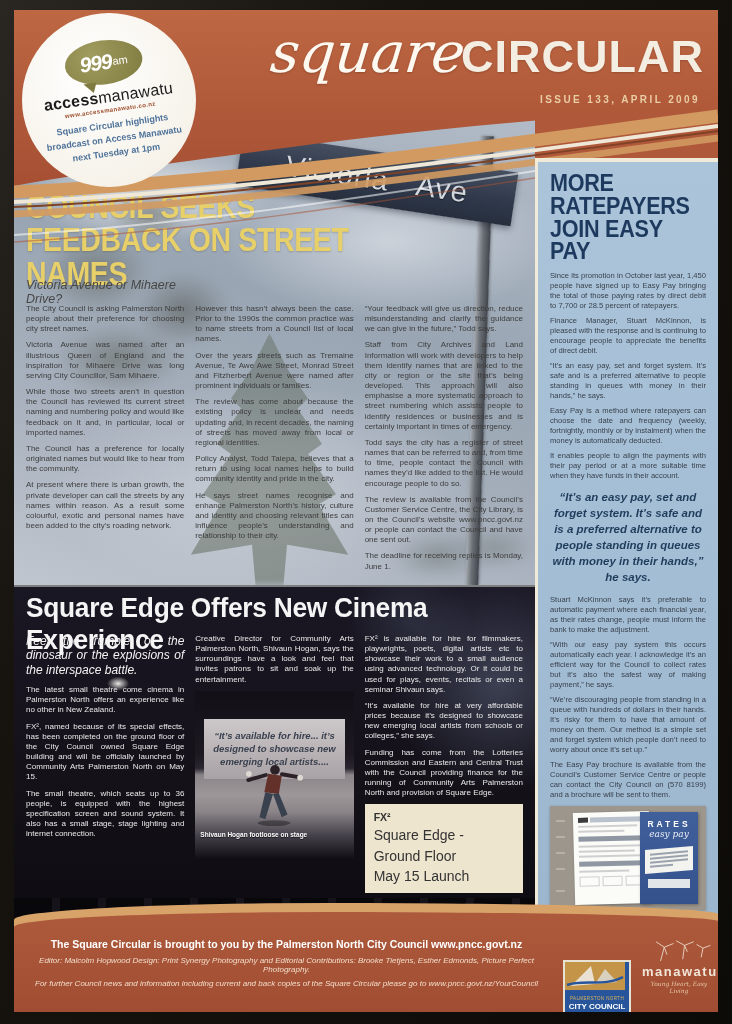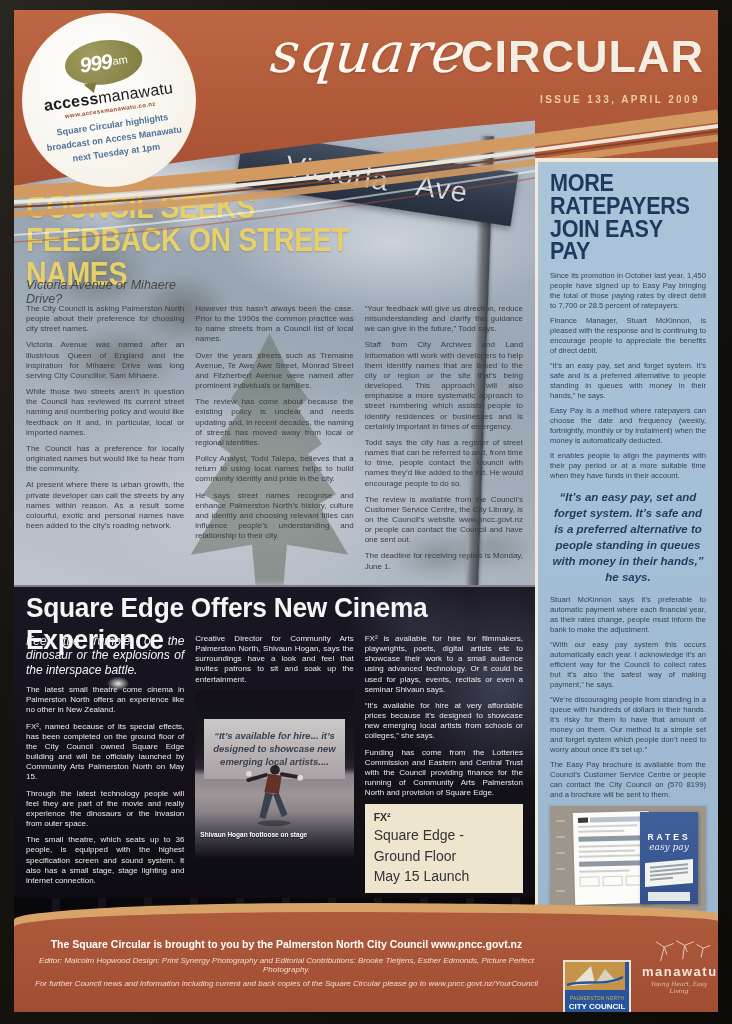--- a/index.html
+++ b/index.html
@@ -83,21 +83,21 @@
   .b-tick{position:absolute;left:6px;width:9px;height:2px;background:#b7b1a8;}
   .b-form{position:absolute;left:24px;top:6px;width:76px;height:92px;background:#fbfbf8;transform:rotate(-1.5deg);
     box-sizing:border-box;padding:5px;box-shadow:1px 1px 3px rgba(0,0,0,.3);}
   .f-head{display:flex;gap:2px;margin-bottom:3px;}
   .f-logo{width:10px;height:5px;background:#3c3c3c;}
   .f-title{flex:1;height:5px;background:#b9c2cc;}
   .f-line{height:2px;background:#cfcfcf;margin:3px 0;}
   .f-band{height:5px;background:#8f97a2;margin:4px 0;}
   .f-row{display:flex;gap:3px;margin-top:4px;}
   .f-cell{flex:1;height:8px;border:1px solid #cfcfcf;}
-  .b-cover{position:absolute;right:8px;top:6px;width:58px;height:92px;box-sizing:border-box;padding-top:20px;
+  .b-cover{position:absolute;right:8px;top:6px;width:58px;height:92px;box-sizing:border-box;padding-top:7px;
     background:linear-gradient(180deg,#40609c,#34518b);text-align:center;box-shadow:1px 1px 3px rgba(0,0,0,.3);}
   .c-title{color:#fff;font-weight:bold;font-size:8.5px;letter-spacing:3px;}
   .c-sub{font-family:"DejaVu Serif",serif;font-style:italic;font-size:9px;color:#e8edf5;}
   .c-band{margin:9px 5px 0;background:#f3f3ef;height:24px;transform:skewY(-5deg);box-sizing:border-box;padding:4px 5px;}
   .c-band i{display:block;height:1.5px;background:#9aa2ae;margin-bottom:2.5px;}
   .c-foot{margin:7px auto 0;width:42px;height:9px;background:rgba(246,246,242,.9);}
 
   
   .cinema{position:absolute;left:0;top:575px;width:521px;height:345px;z-index:3;overflow:hidden;
     border-top:2px solid rgba(220,220,220,.55);
@@ -264,21 +264,20 @@
       </div>
     </aside>
 
     <section class="cinema">
       <div class="cinema-headline">Square Edge Offers New Cinema Experience</div>
       <div class="cinema-cols street-cols" style="position:absolute;left:12px;top:47px;">
         <div class="col">
           <p class="lead">Feel the rumble of the dinosaur or the explosions of the interspace battle.</p>
           <p>The latest small theatre come cinema in Palmerston North offers an experience like no other in New Zealand.</p>
           <p>FX², named because of its special effects, has been completed on the ground floor of the City Council owned Square Edge building and will be officially launched by Community Arts Palmerston North on May 15.</p>
-          <p>Through the latest technology people will feel they are part of the movie and really experience the dinosaurs or the invasion from outer space.</p>
           <p>The small theatre, which seats up to 36 people, is equipped with the highest specification screen and sound system. It also has a small stage, stage lighting and internet connection.</p>
         </div>
         <div class="col">
           <p>Creative Director for Community Arts Palmerston North, Shivaun Hogan, says the surroundings have a look and feel that invites patrons to sit and soak up the entertainment.</p>
           <div class="stage-photo">
             <div class="screenq">“It’s available for hire... it’s designed to showcase new emerging local artists....</div>
             <svg class="person" width="58" height="68" viewBox="0 0 60 70">
               <ellipse cx="30" cy="62" rx="17" ry="3" fill="rgba(0,0,0,.35)"></ellipse>
               <rect x="1" y="13" width="23" height="4" rx="2" fill="#2b2126" transform="rotate(-16 12 15)"></rect>
               <rect x="36" y="11" width="23" height="4" rx="2" fill="#2b2126" transform="rotate(10 47 13)"></rect>

